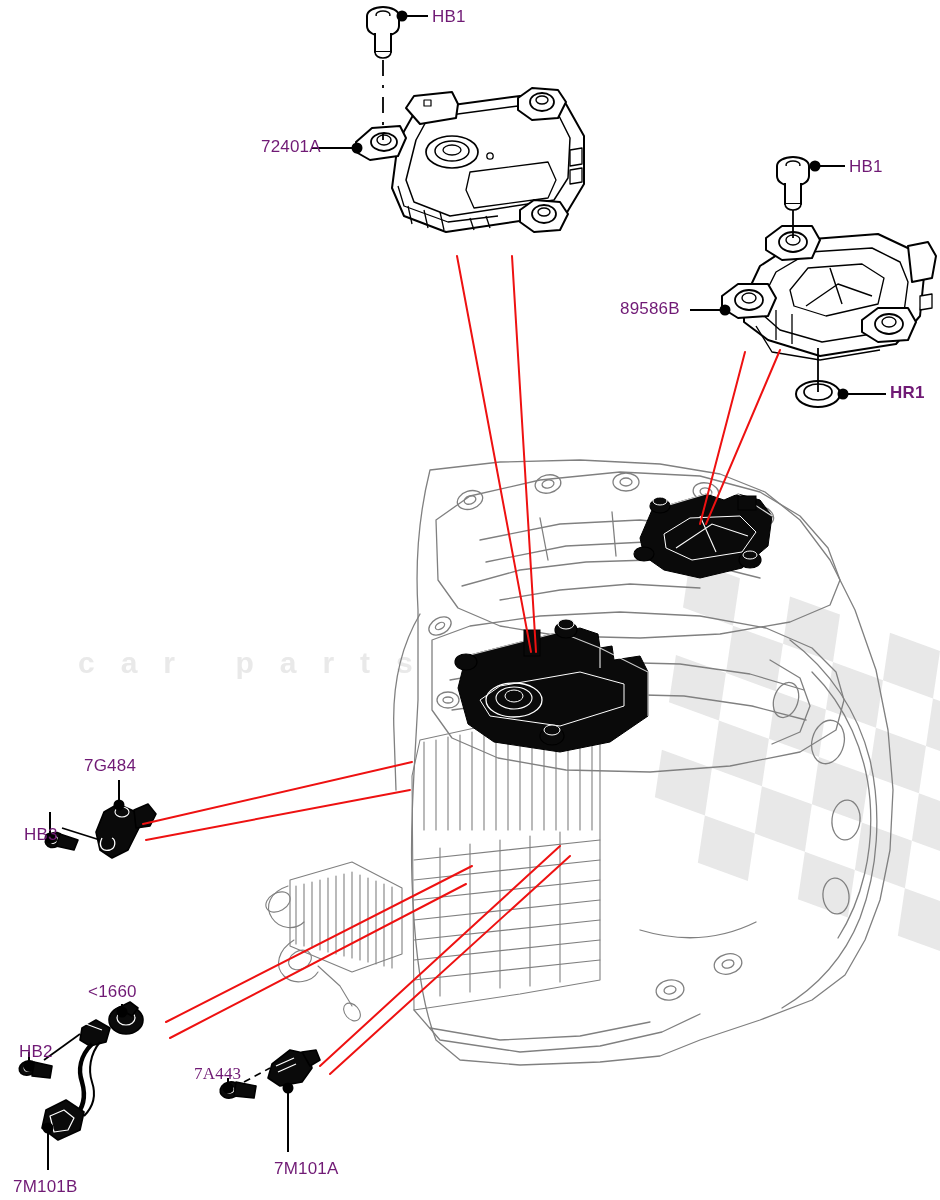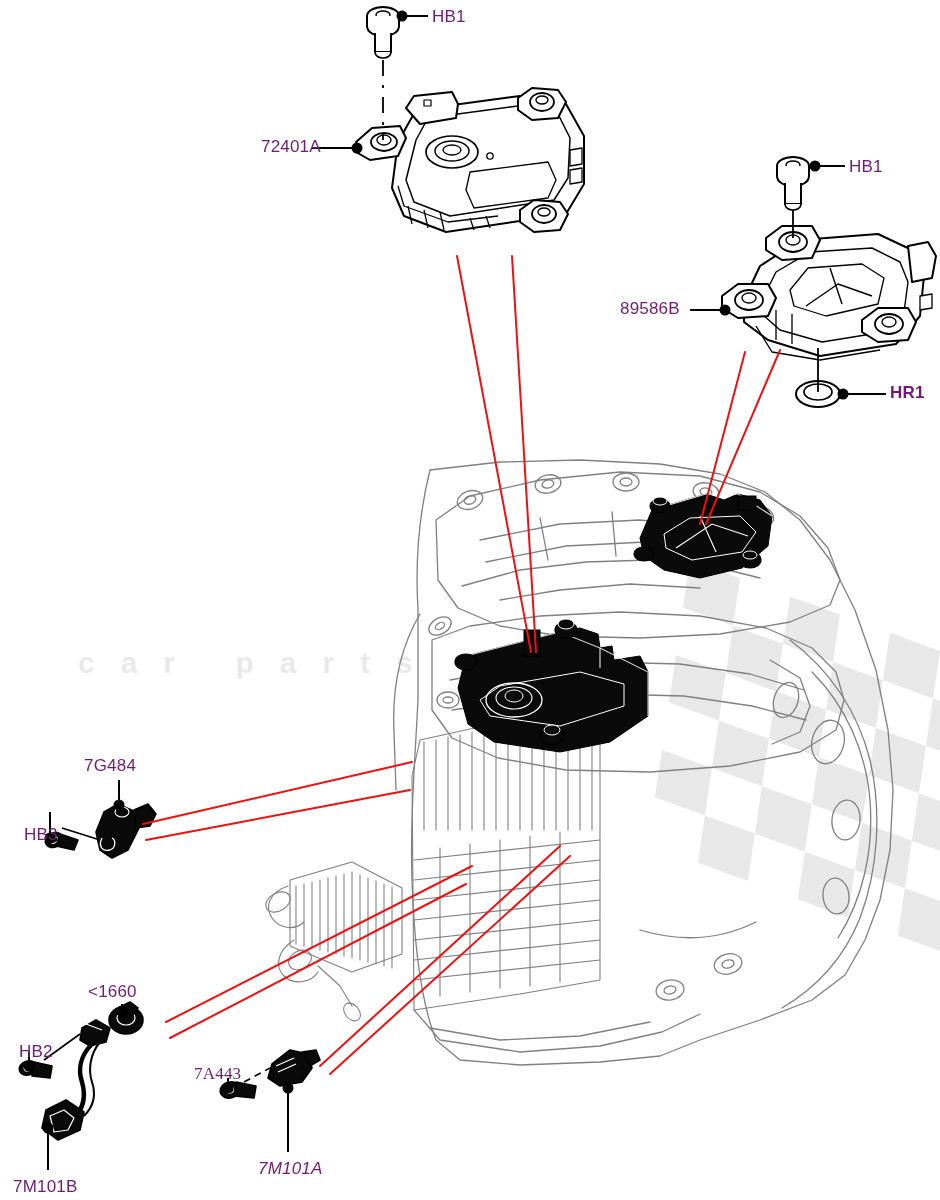--- a/index.html
+++ b/index.html
@@ -476,17 +476,17 @@
   <div class="part-label" style="left:84px; top:757px;text-align:right;">7G484</div>
 
   <div class="part-label" style="left:24px; top:815px;margin-top:11px;">HB3</div>
 
   <div class="part-label" style="left:88px; top:983px;">&lt;1660</div>
 
   <div class="part-label" style="left:19px; top:1043px;">HB2</div>
 
   <div class="part-label" style="left:194px; top:1065px;font-family:Liberation Serif, serif;">7A443</div>
 
-  <div class="part-label" style="left:258px; top:1160px;font-style:italic;">7M101A</div>
+  <div class="part-label" style="left:274px; top:1160px;">7M101A</div>
 
   <div class="part-label" style="left:13px; top:1178px;">7M101B</div>
 
 </div>
 
 </body></html>

